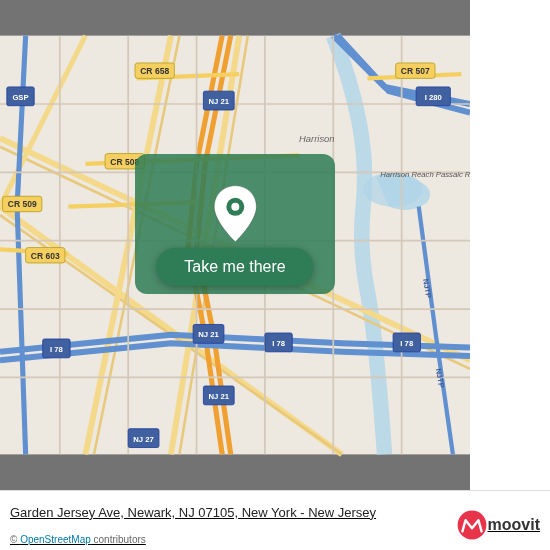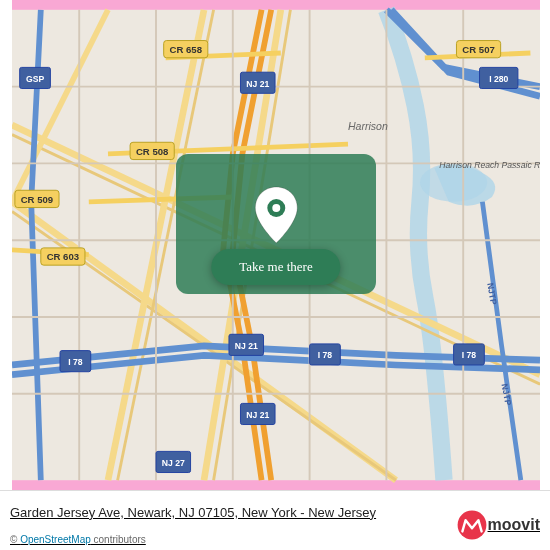--- a/index.html
+++ b/index.html
@@ -6,26 +6,25 @@
 
     body {
       width: 550px;
       height: 550px;
       overflow: hidden;
       font-family: Arial, sans-serif;
       position: relative;
     }
 
     #map-container {
-      width: 528px;
+      width: 470px;
       height: 490px;
       position: relative;
       overflow: hidden;
-      background-color: #f9a8d4;
-      margin-left: 12px;
+      background-color: #737373;
     }
 
     
     #map-svg {
       width: 100%;
       height: 100%;
     }
 
     
     #popup-overlay {
@@ -44,26 +43,25 @@
       height: 60px;
       margin-bottom: 4px;
     }
 
     #take-me-there-btn {
       background-color: #2e7d56;
       color: white;
       border: none;
       border-radius: 24px;
       padding: 10px 28px;
-      font-size: 13px;
+      font-size: 16px;
       font-weight: 500;
       cursor: pointer;
       white-space: nowrap;
       box-shadow: 0 2px 8px rgba(0,0,0,0.3);
-      font-family: Liberation Serif, serif;
     }
 
     
     #popup-bg {
       position: absolute;
       top: 50%;
       left: 50%;
       transform: translate(-50%, -65%);
       background-color: rgba(46, 125, 86, 0.85);
       border-radius: 12px;

